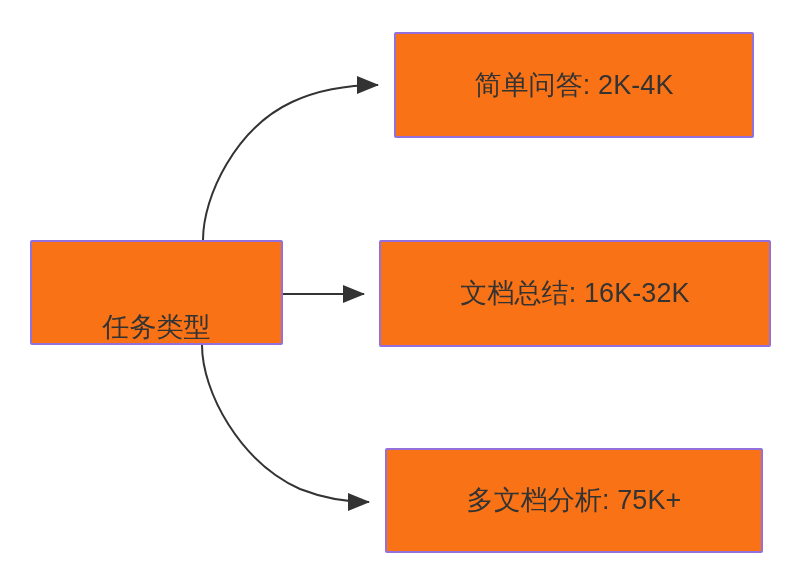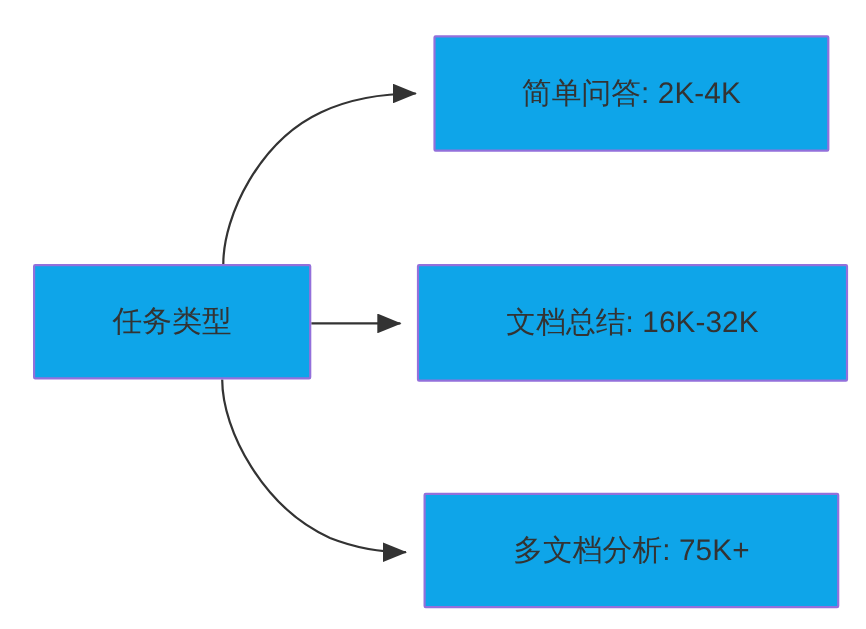--- a/index.html
+++ b/index.html
@@ -25,34 +25,34 @@
     width: 787px;
     height: 572px;
     pointer-events: none;
   }
   .node {
     position: absolute;
     box-sizing: border-box;
     display: flex;
     align-items: center;
     justify-content: center;
-    background: #0ea5e9;
+    background: #f97316;
     border: 2px solid #9370db;
     border-radius: 2px;
   }
   .node-label {
     color: #333333;
     font-size: 27px;
     line-height: 1.2;
     white-space: nowrap;
     letter-spacing: 0.1px;
     text-align: center;
   }
   
-  #node-root      { left: 30px;  top: 240px; width: 253px; height: 105px; }
+  #node-root      { left: 30px;  top: 240px; width: 253px; height: 105px; align-items: flex-end; }
   #node-simple-qa { left: 394px; top: 32px;  width: 360px; height: 106px; }
   #node-doc-sum   { left: 379px; top: 240px; width: 392px; height: 107px; }
   #node-multi-doc { left: 385px; top: 448px; width: 378px; height: 105px; }
 </style>
 </head>
 <body>
 
 <div id="diagram-canvas">
 
   <svg id="edge-layer" viewBox="0 0 787 572" width="787" height="572" xmlns="http://www.w3.org/2000/svg">

